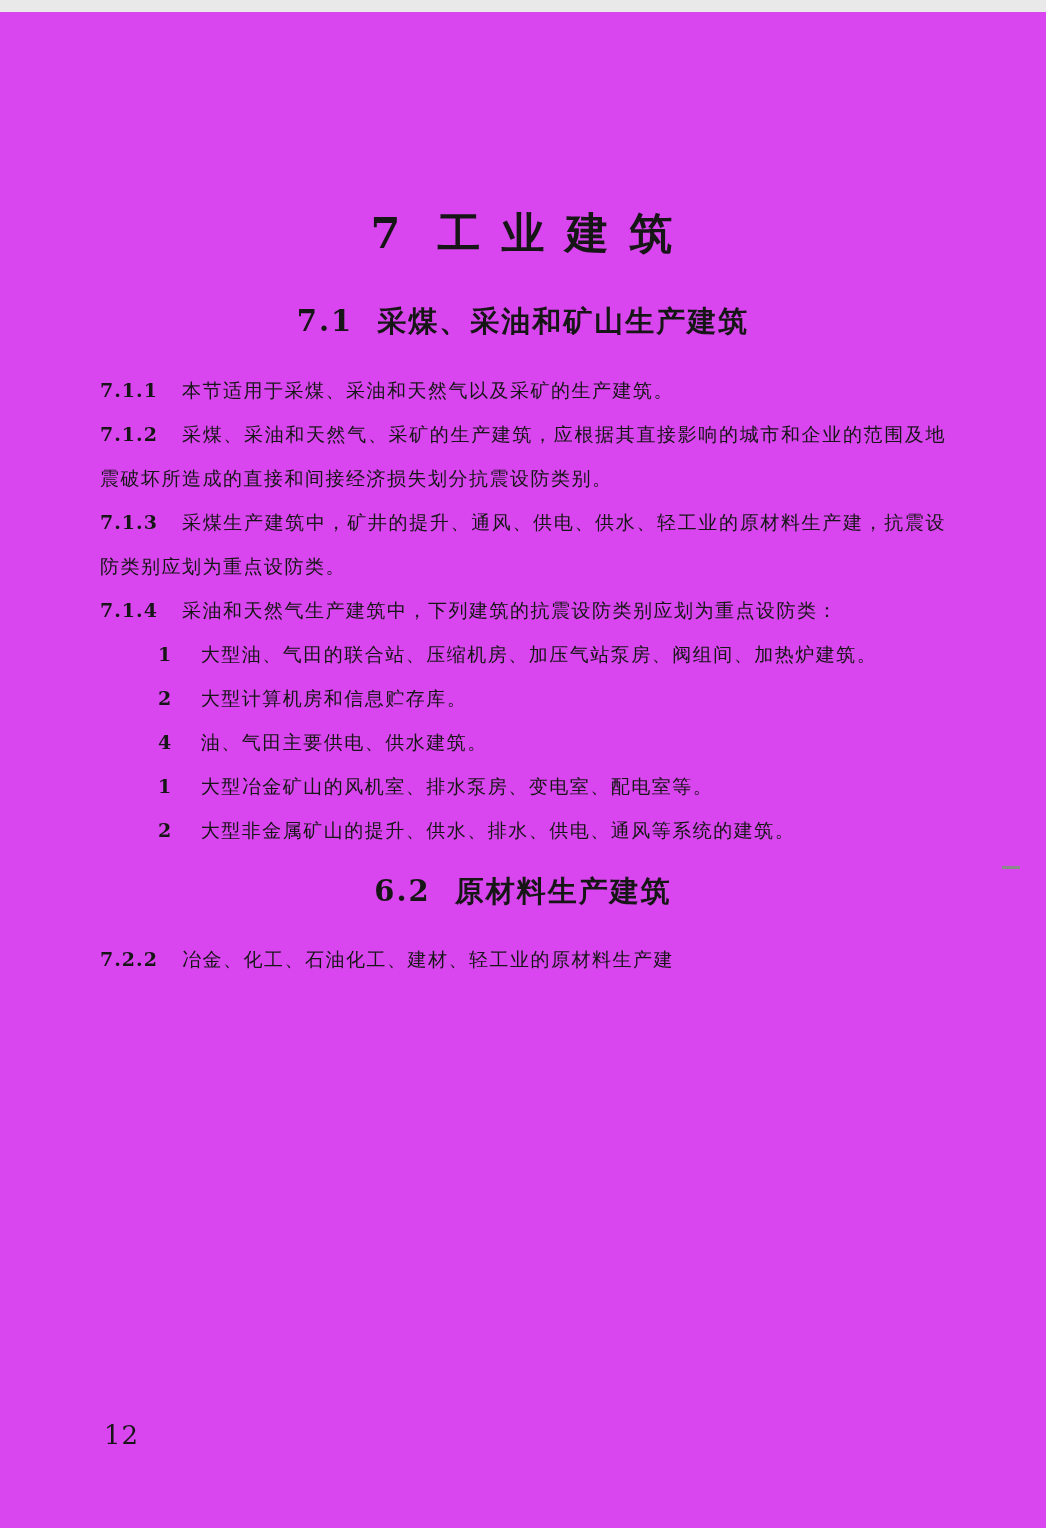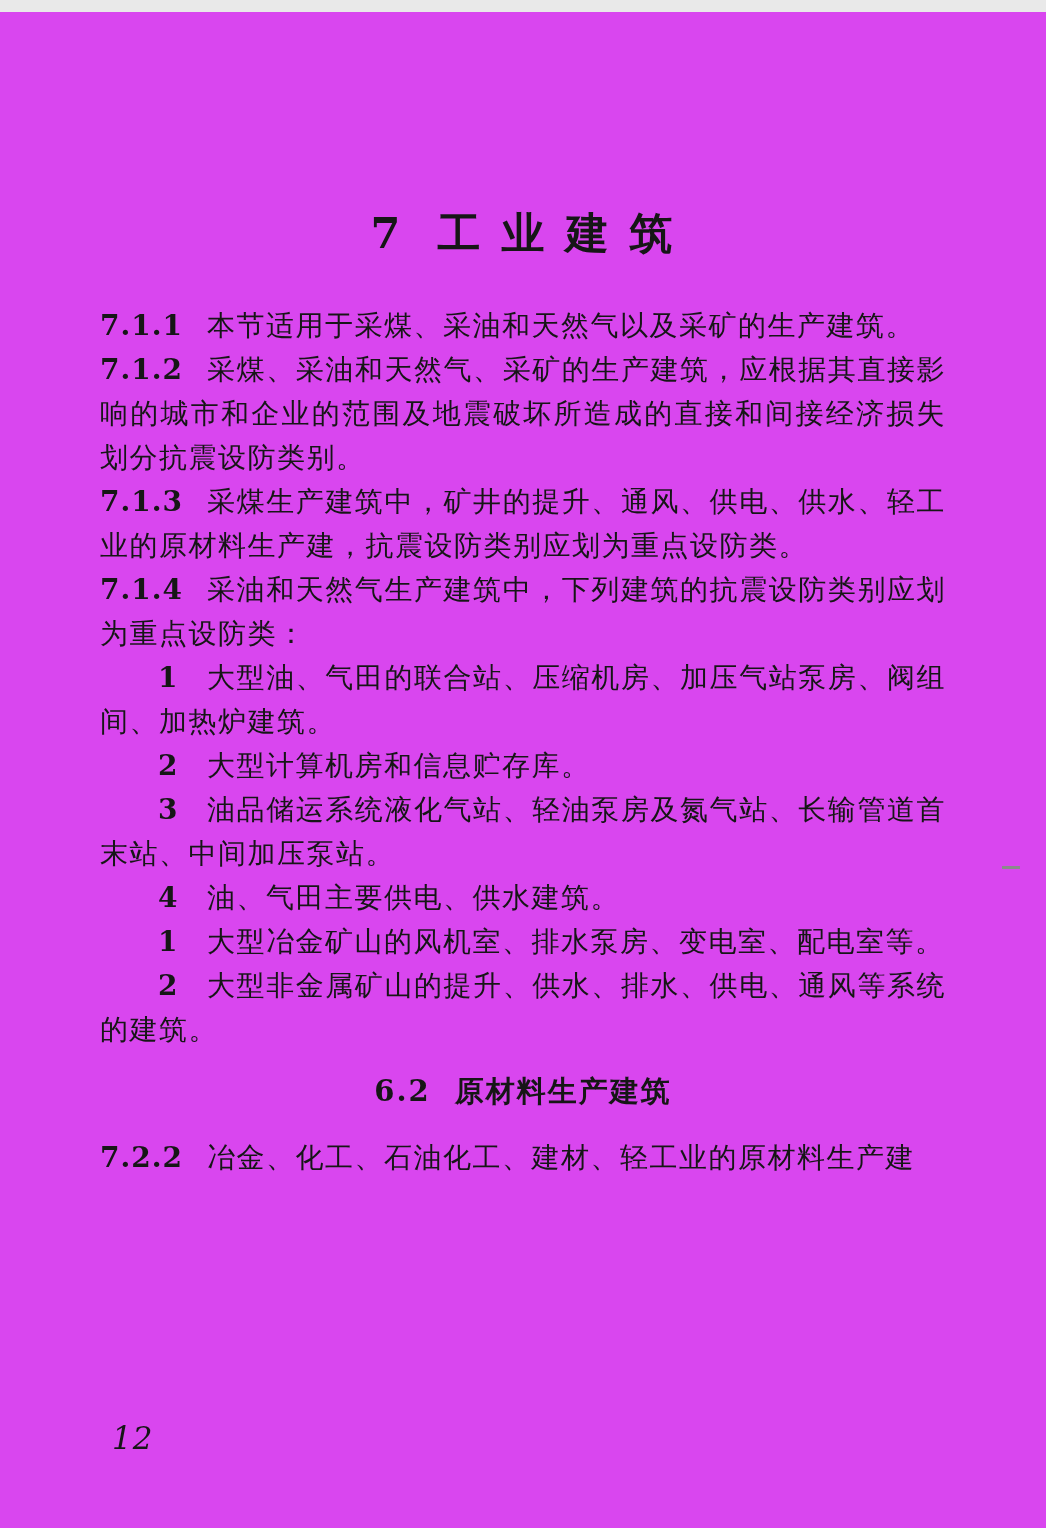--- a/index.html
+++ b/index.html
@@ -35,76 +35,77 @@
     font-weight: bold;
     letter-spacing: 2px;
     margin: 0 0 30px 0;
   }
   .section-heading.second {
     margin-top: 22px;
     margin-bottom: 28px;
   }
   .sec-num { margin-right: 24px; }
   .clause, .item {
-    font-size: 28px;
+    font-size: 19px;
     line-height: 44px;
     margin: 0;
     text-align: justify;
     letter-spacing: 1.5px;
   }
   .cnum {
     font-weight: bold;
     margin-right: 24px;
     letter-spacing: 1px;
   }
   .item { text-indent: 58px; }
   .inum {
     font-weight: bold;
     margin-right: 28px;
   }
   .page-number {
     position: absolute;
-    left: 112px;
+    left: 104px;
     top: 1408px;
-    font-size: 31px;
-    font-style: italic;
+    font-size: 26px;
     letter-spacing: 1px;
   }
   .speck {
     position: absolute;
     right: 26px;
     top: 854px;
     width: 18px;
     height: 3px;
     background: #8a8a8a;
   }
 </style>
 </head>
 <body>
 
 <div class="page">
 
   <div class="chapter-title">
     <span class="chapter-num">7</span><span class="chapter-text">工 业 建 筑</span>
   </div>
 
+  <div class="section-heading">
+    <span class="sec-num">7.1</span><span>采煤、采油和矿山生产建筑</span>
+  </div>
 
   <p class="clause"><span class="cnum">7.1.1</span><span class="ctext">本节适用于采煤、采油和天然气以及采矿的生产建筑。</span></p>
 
   <p class="clause"><span class="cnum">7.1.2</span><span class="ctext">采煤、采油和天然气、采矿的生产建筑，应根据其直接影响的城市和企业的范围及地震破坏所造成的直接和间接经济损失划分抗震设防类别。</span></p>
 
   <p class="clause"><span class="cnum">7.1.3</span><span class="ctext">采煤生产建筑中，矿井的提升、通风、供电、供水、轻工业的原材料生产建，抗震设防类别应划为重点设防类。</span></p>
 
   <p class="clause"><span class="cnum">7.1.4</span><span class="ctext">采油和天然气生产建筑中，下列建筑的抗震设防类别应划为重点设防类：</span></p>
 
   <p class="item"><span class="inum">1</span><span class="ctext">大型油、气田的联合站、压缩机房、加压气站泵房、阀组间、加热炉建筑。</span></p>
 
   <p class="item"><span class="inum">2</span><span class="ctext">大型计算机房和信息贮存库。</span></p>
 
-  <p class="item"><span class="inum">3</span><span class="ctext">油品储运系统液化气站、轻油泵房及氮气站、长输管道首末站、中间加压泵站。</span></p>
 
   <p class="item"><span class="inum">4</span><span class="ctext">油、气田主要供电、供水建筑。</span></p>
 
 
   <p class="item"><span class="inum">1</span><span class="ctext">大型冶金矿山的风机室、排水泵房、变电室、配电室等。</span></p>
 
   <p class="item"><span class="inum">2</span><span class="ctext">大型非金属矿山的提升、供水、排水、供电、通风等系统的建筑。</span></p>
 
   <div class="section-heading second">
     <span class="sec-num">6.2</span><span>原材料生产建筑</span>

